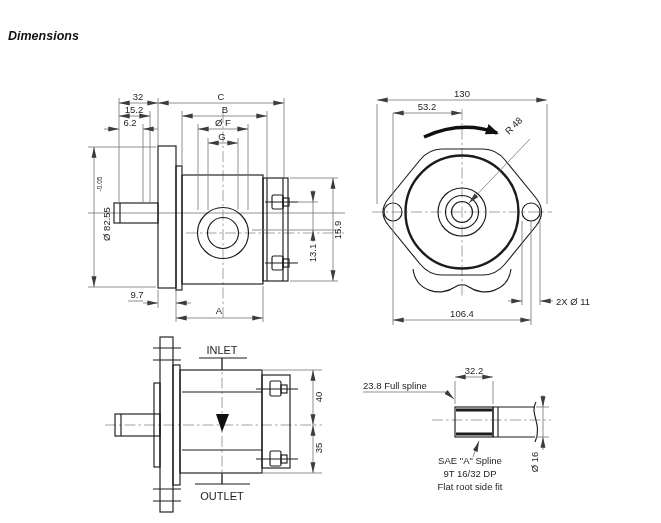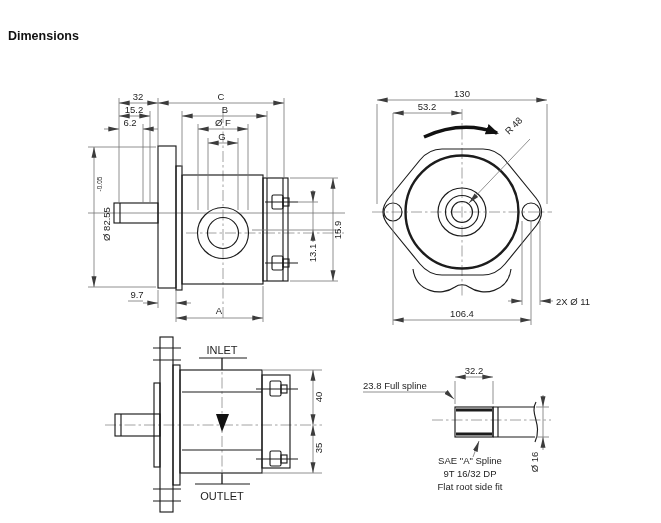--- a/index.html
+++ b/index.html
@@ -1,18 +1,18 @@
 <!DOCTYPE html>
 <html><head>
 <meta charset="utf-8">
 <style>
   html,body{margin:0;padding:0;background:#fff;}
   .stage{position:relative;width:661px;height:523px;background:#ffffff;overflow:hidden;
          font-family:"Liberation Sans", sans-serif;}
-  .title{position:absolute;left:8px;top:29px;font-size:12.5px;font-weight:bold;color:#111;}
+  .title{position:absolute;left:8px;top:29px;font-size:12.5px;font-weight:bold;color:#111;font-style:italic;}
   svg{position:absolute;left:0;top:0;}
   .obj{stroke:#1c1c1c;stroke-width:1.15;fill:none;stroke-linejoin:miter;stroke-linecap:butt;}
   .obj2{stroke:#1c1c1c;stroke-width:2.4;fill:none;}
   .thk{stroke:#1c1c1c;stroke-width:3;fill:none;}
   .dim{stroke:#757575;stroke-width:0.8;fill:none;}
   .cl{stroke:#8a8a8a;stroke-width:0.8;fill:none;stroke-dasharray:11 3 2.5 3;}
   text{font-family:"Liberation Sans", sans-serif;font-size:9.5px;fill:#1e1e1e;}
   .tol{font-size:6.5px;}
   .port{font-size:11px;}
   .mid{text-anchor:middle;}

